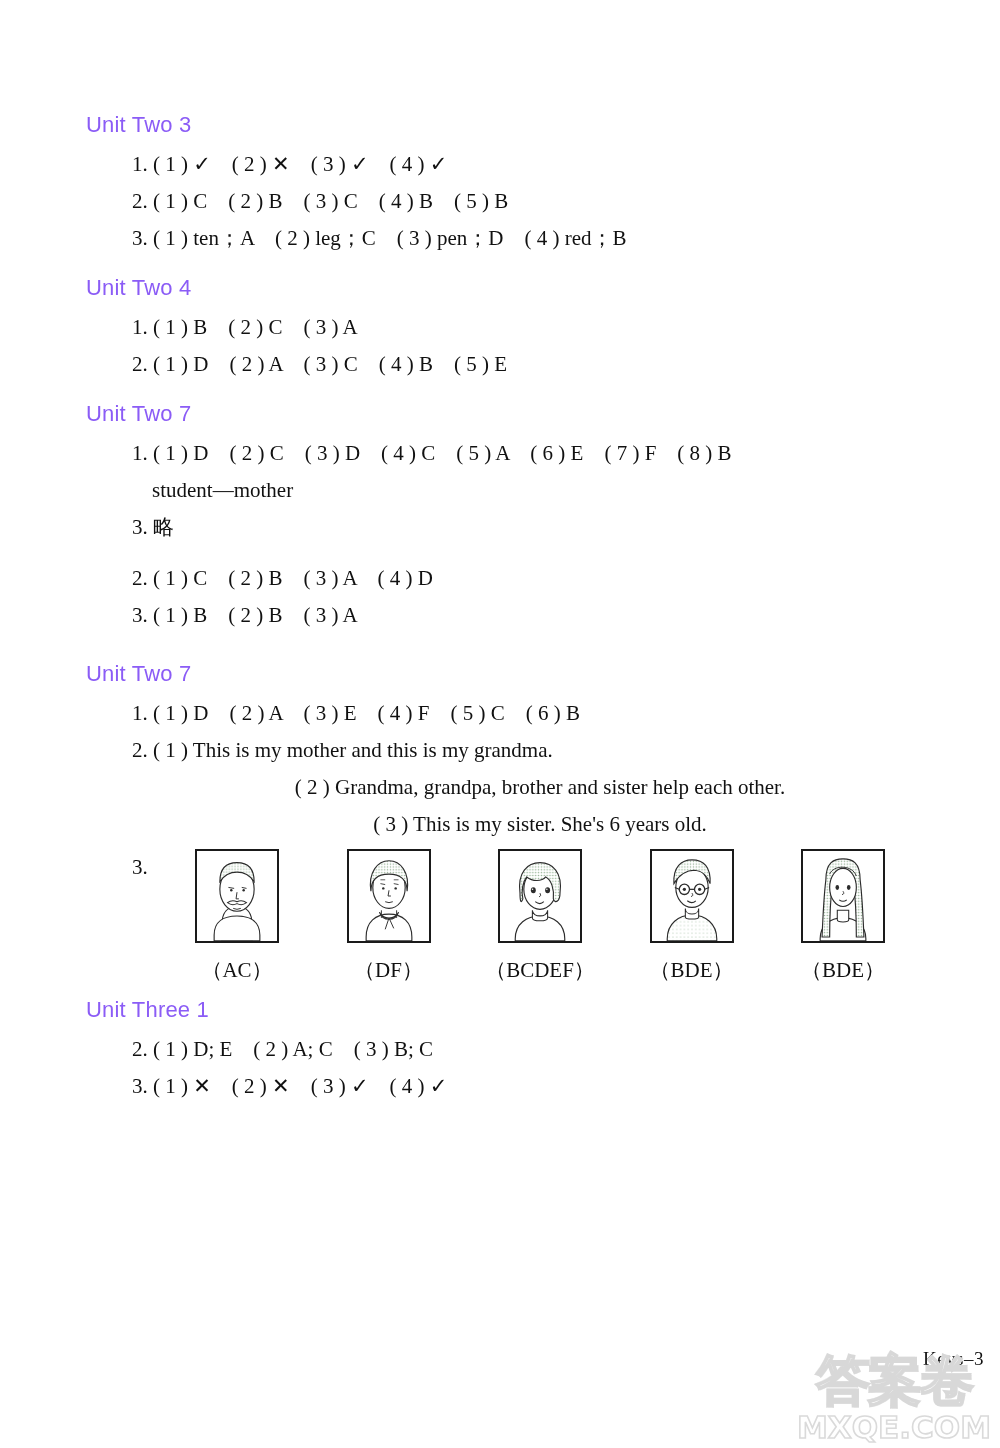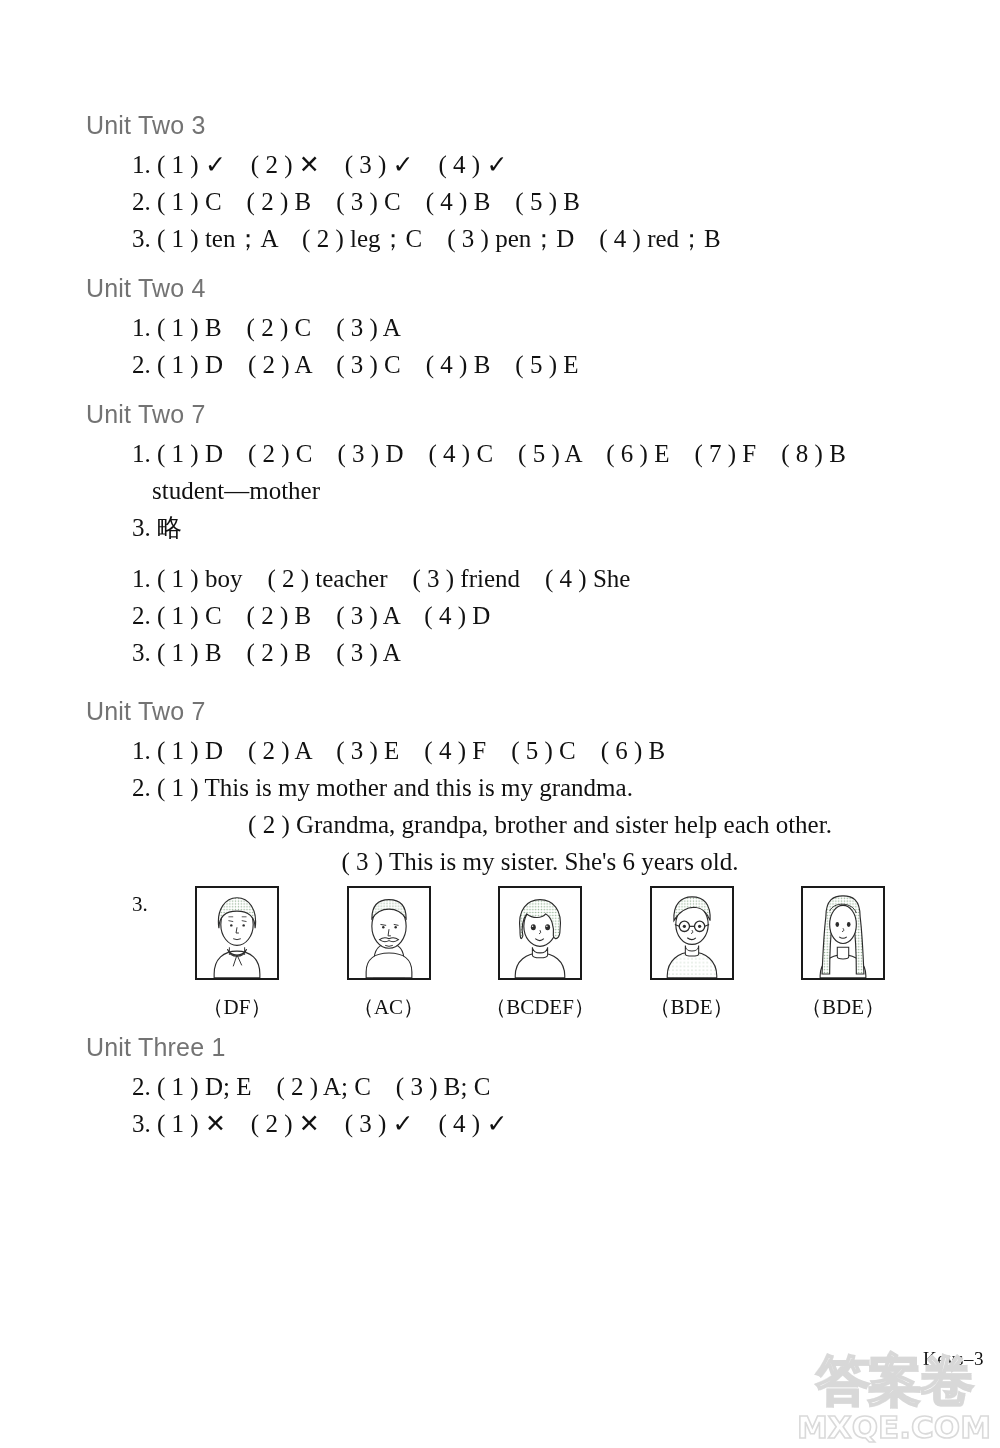--- a/index.html
+++ b/index.html
@@ -27,38 +27,38 @@
   .content {
     position: absolute;
     left: 86px;
     top: 108px;
     width: 840px;
   }
 
   
   .unit-heading {
     font-family: "Liberation Sans", "DejaVu Sans", sans-serif;
-    font-size: 25px;
+    font-size: 22px;
     font-weight: 400;
     letter-spacing: 0.2px;
-    color: #737373;
+    color: #8b5cf6;
     margin: 0 0 4px 0;
     padding: 0;
     line-height: 34px;
   }
   .unit-block {
     margin-bottom: 14px;
   }
   .unit-block.tight { margin-bottom: 10px; margin-top: 23px; }
 
   
   .ans-line {
     margin: 0;
     padding: 0 0 0 46px;
-    font-size: 25px;
+    font-size: 21px;
     line-height: 37px;
     white-space: pre;
     font-family: "Liberation Serif", "DejaVu Serif", serif;
   }
   .ans-line.cont {
     padding-left: 66px;
   }
   .ans-line.sub {
     padding-left: 68px;
     text-align: center;
@@ -174,36 +174,61 @@
     </div>
 
     <div class="unit-block">
       <h2 class="unit-heading">Unit Two 7</h2>
       <div class="ans-line">1. ( 1 ) D    ( 2 ) C    ( 3 ) D    ( 4 ) C    ( 5 ) A    ( 6 ) E    ( 7 ) F    ( 8 ) B</div>
       <div class="ans-line cont">student—mother</div>
       <div class="ans-line">3. 略</div>
     </div>
 
     <div class="unit-block">
-      <div class="ans-line">1. ( 1 ) boy    ( 2 ) teacher    ( 3 ) friend    ( 4 ) She</div>
       <div class="ans-line">2. ( 1 ) C    ( 2 ) B    ( 3 ) A    ( 4 ) D</div>
       <div class="ans-line">3. ( 1 ) B    ( 2 ) B    ( 3 ) A</div>
     </div>
 
     <div class="unit-block tight">
       <h2 class="unit-heading">Unit Two 7</h2>
       <div class="ans-line">1. ( 1 ) D    ( 2 ) A    ( 3 ) E    ( 4 ) F    ( 5 ) C    ( 6 ) B</div>
       <div class="ans-line">2. ( 1 ) This is my mother and this is my grandma.</div>
       <div class="ans-line sub">( 2 ) Grandma, grandpa, brother and sister help each other.</div>
       <div class="ans-line sub">( 3 ) This is my sister. She's 6 years old.</div>
 
       <div class="pic-row-wrap">
         <div class="pic-row">
           <div class="pic-row-num">3.</div>
           <div class="pic-cells">
+
+            <div class="pic-cell">
+              <div class="pic-frame">
+                <svg viewBox="0 0 84 94" xmlns="http://www.w3.org/2000/svg">
+                  <defs>
+                    <pattern id="hairA" width="3" height="3" patternUnits="userSpaceOnUse">
+                      <rect width="3" height="3" fill="#ffffff"></rect>
+                      <circle cx="1" cy="1" r="0.7" fill="#8fae8f"></circle>
+                    </pattern>
+                  </defs>
+                  <rect x="0" y="0" width="84" height="94" fill="#ffffff"></rect>
+                  <path d="M26 78 C26 64, 32 58, 42 58 C52 58, 58 64, 58 78 L58 94 L26 94 Z" fill="#ffffff" stroke="#2c2c2c" stroke-width="1.1"></path>
+                  <path d="M18 88 C18 74, 28 68, 42 68 C56 68, 66 74, 66 88 L66 94 L18 94 Z" fill="#ffffff" stroke="#2c2c2c" stroke-width="1.2"></path>
+                  <ellipse cx="42" cy="40" rx="18" ry="23" fill="#ffffff" stroke="#2c2c2c" stroke-width="1.2"></ellipse>
+                  <path d="M24 32 C24 17, 32 12, 42 12 C52 12, 60 17, 60 32 C56 26, 50 22, 42 22 C34 22, 28 26, 24 32 Z" fill="url(#hairA)" stroke="#2c2c2c" stroke-width="1.2"></path>
+                  <path d="M33 38 l6 1" stroke="#2c2c2c" stroke-width="1" fill="none"></path>
+                  <path d="M47 38 l5 1" stroke="#2c2c2c" stroke-width="1" fill="none"></path>
+                  <circle cx="36" cy="41" r="1.3" fill="#2c2c2c"></circle>
+                  <circle cx="49" cy="41" r="1.3" fill="#2c2c2c"></circle>
+                  <path d="M42 43 L41 50 L44 50" stroke="#2c2c2c" stroke-width="1" fill="none"></path>
+                  <path d="M32 54 C36 51, 40 52, 42 53 C44 52, 48 51, 52 54 C48 57, 44 56, 42 55 C40 56, 36 57, 32 54 Z" fill="#ffffff" stroke="#2c2c2c" stroke-width="1.1"></path>
+                  <path d="M38 60 q4 2 8 0" stroke="#2c2c2c" stroke-width="1" fill="none"></path>
+                </svg>
+              </div>
+              <div class="pic-label">（AC）</div>
+            </div>
 
             <div class="pic-cell">
               <div class="pic-frame">
                 <svg viewBox="0 0 84 94" xmlns="http://www.w3.org/2000/svg">
                   <defs>
                     <pattern id="hairB" width="3" height="3" patternUnits="userSpaceOnUse">
                       <rect width="3" height="3" fill="#ffffff"></rect>
                       <circle cx="1.5" cy="1.5" r="0.75" fill="#8fae8f"></circle>
                     </pattern>
                   </defs>
@@ -223,46 +248,20 @@
                   <path d="M42 70 L38 82 M42 70 L47 81" stroke="#2c2c2c" stroke-width="1" fill="none"></path>
                 </svg>
               </div>
               <div class="pic-label">（DF）</div>
             </div>
 
             <div class="pic-cell">
               <div class="pic-frame">
                 <svg viewBox="0 0 84 94" xmlns="http://www.w3.org/2000/svg">
                   <defs>
-                    <pattern id="hairA" width="3" height="3" patternUnits="userSpaceOnUse">
-                      <rect width="3" height="3" fill="#ffffff"></rect>
-                      <circle cx="1" cy="1" r="0.7" fill="#8fae8f"></circle>
-                    </pattern>
-                  </defs>
-                  <rect x="0" y="0" width="84" height="94" fill="#ffffff"></rect>
-                  <path d="M26 78 C26 64, 32 58, 42 58 C52 58, 58 64, 58 78 L58 94 L26 94 Z" fill="#ffffff" stroke="#2c2c2c" stroke-width="1.1"></path>
-                  <path d="M18 88 C18 74, 28 68, 42 68 C56 68, 66 74, 66 88 L66 94 L18 94 Z" fill="#ffffff" stroke="#2c2c2c" stroke-width="1.2"></path>
-                  <ellipse cx="42" cy="40" rx="18" ry="23" fill="#ffffff" stroke="#2c2c2c" stroke-width="1.2"></ellipse>
-                  <path d="M24 32 C24 17, 32 12, 42 12 C52 12, 60 17, 60 32 C56 26, 50 22, 42 22 C34 22, 28 26, 24 32 Z" fill="url(#hairA)" stroke="#2c2c2c" stroke-width="1.2"></path>
-                  <path d="M33 38 l6 1" stroke="#2c2c2c" stroke-width="1" fill="none"></path>
-                  <path d="M47 38 l5 1" stroke="#2c2c2c" stroke-width="1" fill="none"></path>
-                  <circle cx="36" cy="41" r="1.3" fill="#2c2c2c"></circle>
-                  <circle cx="49" cy="41" r="1.3" fill="#2c2c2c"></circle>
-                  <path d="M42 43 L41 50 L44 50" stroke="#2c2c2c" stroke-width="1" fill="none"></path>
-                  <path d="M32 54 C36 51, 40 52, 42 53 C44 52, 48 51, 52 54 C48 57, 44 56, 42 55 C40 56, 36 57, 32 54 Z" fill="#ffffff" stroke="#2c2c2c" stroke-width="1.1"></path>
-                  <path d="M38 60 q4 2 8 0" stroke="#2c2c2c" stroke-width="1" fill="none"></path>
-                </svg>
-              </div>
-              <div class="pic-label">（AC）</div>
-            </div>
-
-            <div class="pic-cell">
-              <div class="pic-frame">
-                <svg viewBox="0 0 84 94" xmlns="http://www.w3.org/2000/svg">
-                  <defs>
                     <pattern id="hairC" width="3" height="3" patternUnits="userSpaceOnUse">
                       <rect width="3" height="3" fill="#ffffff"></rect>
                       <circle cx="1.5" cy="1.5" r="0.8" fill="#93b293"></circle>
                     </pattern>
                   </defs>
                   <rect x="0" y="0" width="84" height="94" fill="#ffffff"></rect>
                   <path d="M16 92 C16 76, 28 68, 42 68 C56 68, 68 76, 68 92 L68 94 L16 94 Z" fill="#ffffff" stroke="#2c2c2c" stroke-width="1.2"></path>
                   <path d="M34 62 C34 70, 50 70, 50 62 L50 70 C50 74, 34 74, 34 70 Z" fill="#ffffff" stroke="#2c2c2c" stroke-width="1.1"></path>
                   <ellipse cx="42" cy="40" rx="17" ry="21" fill="#ffffff" stroke="#2c2c2c" stroke-width="1.2"></ellipse>
                   <path d="M21 44 C18 22, 29 12, 42 12 C55 12, 66 22, 63 44 C63 52, 58 56, 56 50 C57 40, 54 30, 48 27 C44 32, 34 32, 28 27 C24 32, 22 42, 24 50 C22 56, 21 52, 21 44 Z" fill="url(#hairC)" stroke="#2c2c2c" stroke-width="1.2"></path>

